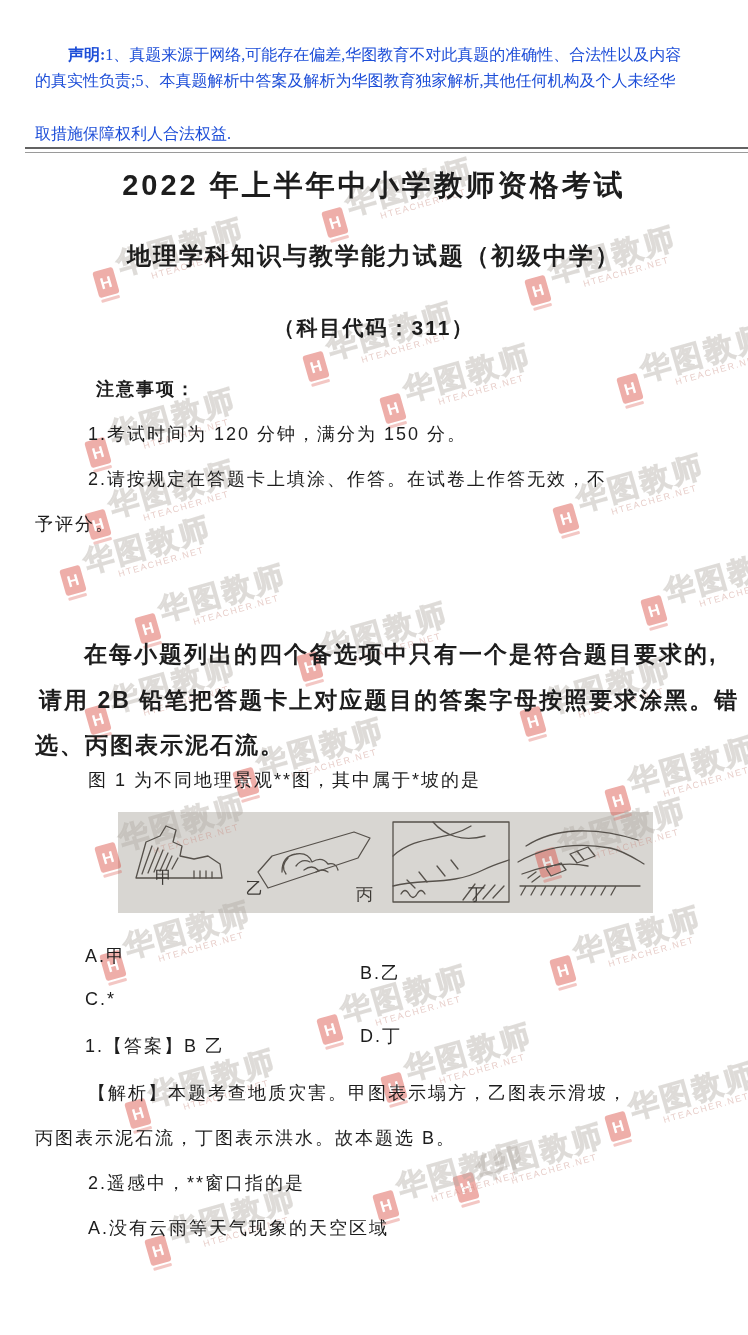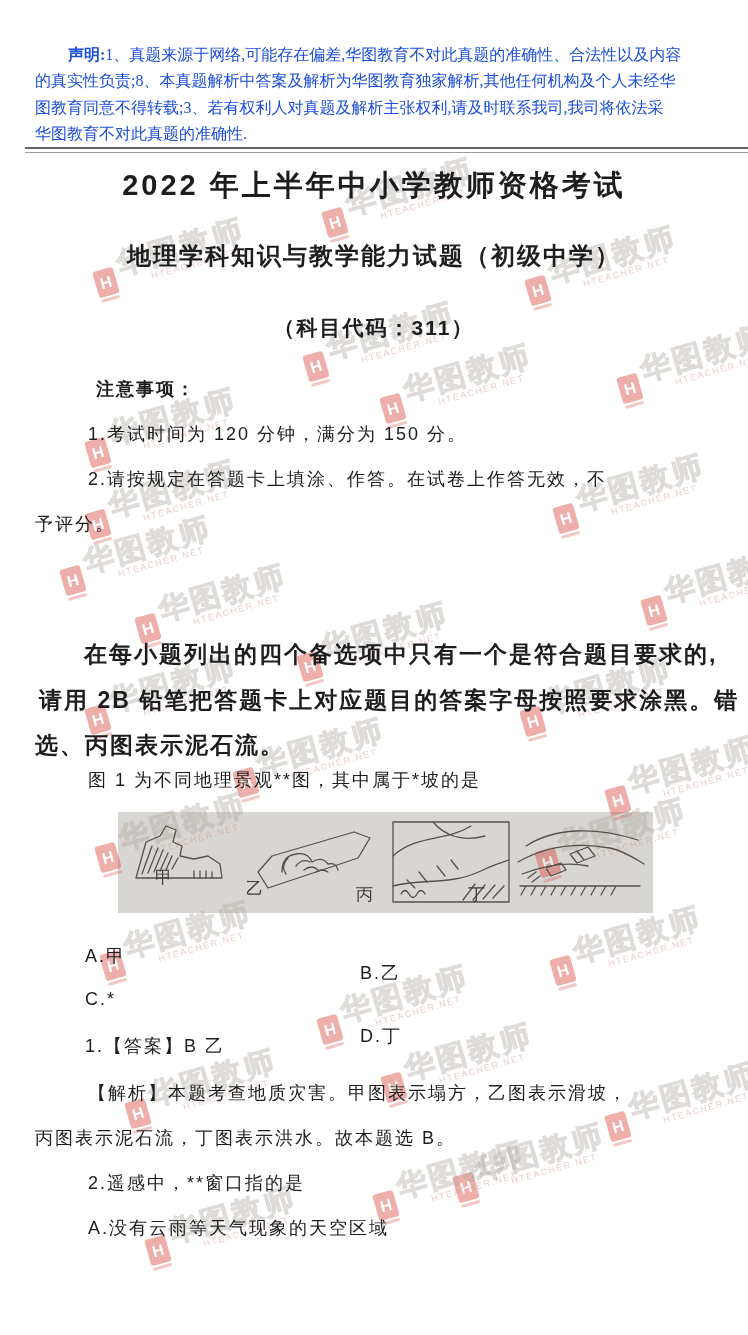--- a/index.html
+++ b/index.html
@@ -283,23 +283,22 @@
       <span class="wm-body">
         <span class="wm-brand">华图教师</span>
         <span class="wm-domain">HTEACHER.NET</span>
       </span>
     </div>
     </div>
 
   <div class="content">
 
     <div class="disc" style="top:45px;"><b style="margin-left:33px;">声明:</b><span>1、真题来源于网络,可能存在偏差,华图教育不对此真题的准确性、合法性以及内容</span></div>
-    <div class="disc" style="top:71px;">的真实性负责;8、本真题解析中答案及解析为华图教育独家解析,其他任何机构及个人未经华</div>
-    <div class="disc" style="top:98px;">图教育同意不得转载;3、若有权利人对真题及解析主张权利,请及时联系我司,我司将依法采</div>
-    <div class="disc" style="top:124px;">华图教育不对此真题的准确性.</div>
+    <div class="disc" style="top:71px;">的真实性负责;5、本真题解析中答案及解析为华图教育独家解析,其他任何机构及个人未经华</div>
+    <div class="disc" style="top:124px;">取措施保障权利人合法权益.</div>
 
     <div class="rule"></div>
 
     <div class="line b center" style="top:166px;font-size:29px;letter-spacing:3px;">2022 年上半年中小学教师资格考试</div>
     <div class="line b center" style="top:240px;font-size:24px;letter-spacing:2px;">地理学科知识与教学能力试题（初级中学）</div>
     <div class="line b center" style="top:314px;font-size:21px;">（科目代码：311）</div>
 
     <div class="line b" style="left:96px;top:377px;font-size:18px;">注意事项：</div>
     <div class="line" style="left:88px;top:422px;">1.考试时间为 120 分钟，满分为 150 分。</div>
     <div class="line" style="left:88px;top:467px;">2.请按规定在答题卡上填涂、作答。在试卷上作答无效，不</div>

